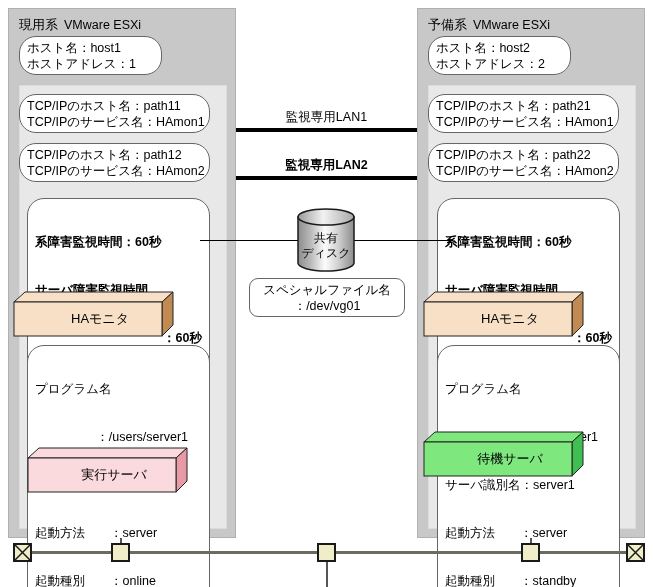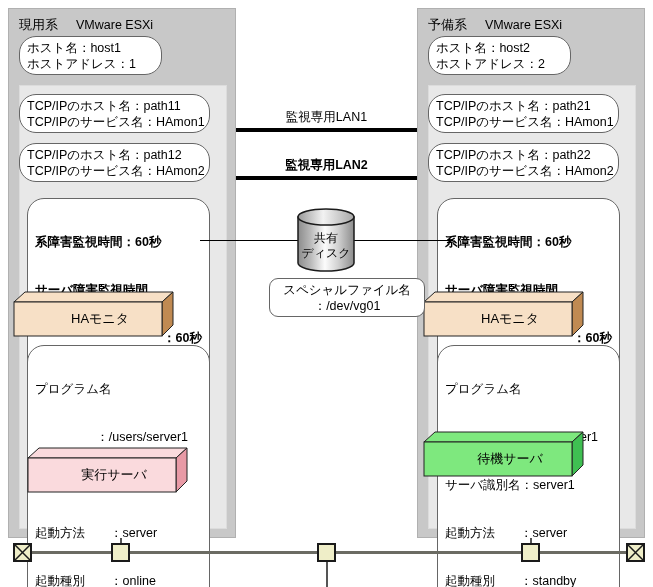--- a/index.html
+++ b/index.html
@@ -31,21 +31,21 @@
   .panel-title {
     position: absolute;
     top: 7px;
     left: 10px;
     font-size: 13px;
     color: #000;
     white-space: nowrap;
     letter-spacing: 0px;
   }
   .panel-title .sys { font-size: 13px; }
-  .panel-title .esxi { font-size: 12.5px; margin-left: 18px; }
+  .panel-title .esxi { font-size: 12.5px; margin-left: 6px; }
 
   
   .rbox {
     position: absolute;
     background: #ffffff;
     border: 1px solid #666666;
     border-radius: 17px;
     box-sizing: border-box;
     font-size: 12.5px;
     line-height: 16px;
@@ -167,21 +167,20 @@
     pointer-events: none;
   }
 
   .special-box {
     position: absolute;
     left: 249px;
     top: 278px;
     width: 156px;
     text-align: center;
     border-radius: 9px;
-    margin-left: 20px;
   }
 
   
   .net-line {
     position: absolute;
     left: 22px;
     top: 551px;
     width: 611px;
     height: 3px;
     background: #6b6b63;

